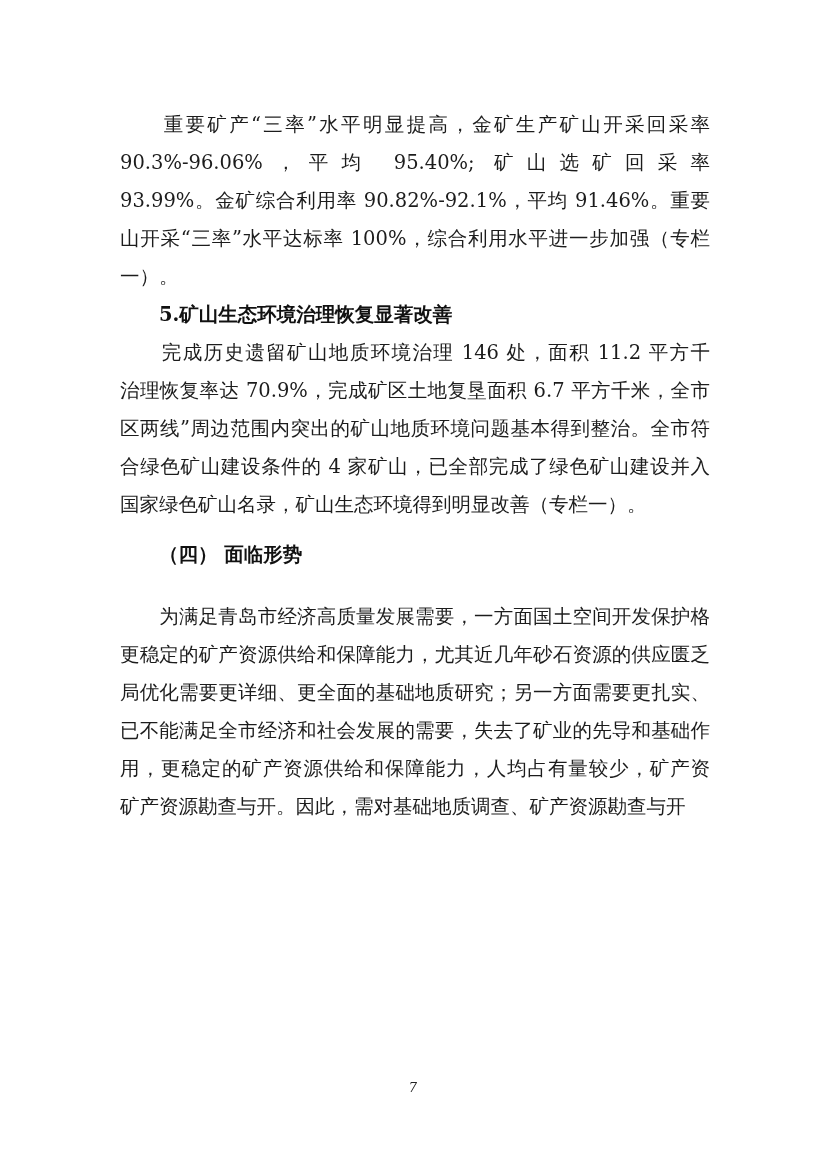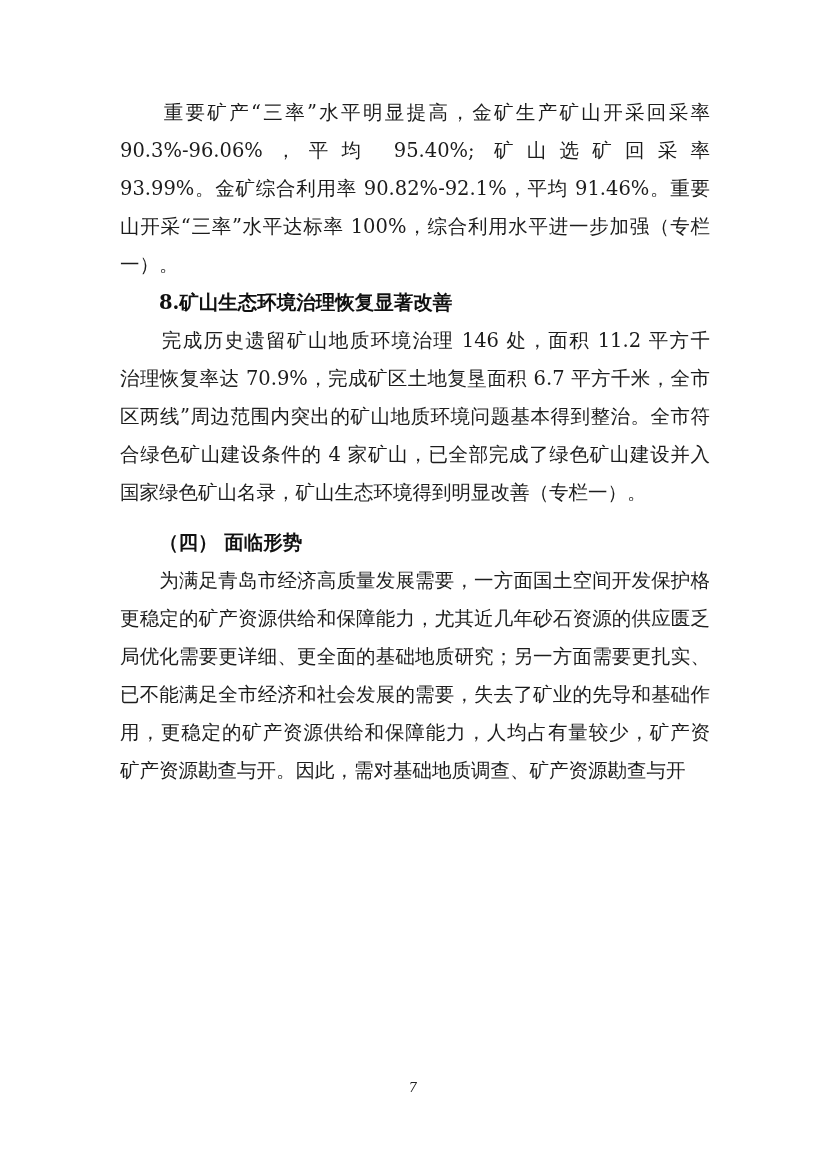--- a/index.html
+++ b/index.html
@@ -8,25 +8,25 @@
     width: 826px;
     height: 1169px;
     background: #ffffff;
     overflow: hidden;
     font-family: "DejaVu Serif", "Liberation Serif", serif;
     color: #1c1c1c;
   }
   .content {
     position: absolute;
     left: 120px;
-    top: 94px;
+    top: 106px;
     width: 590px;
   }
   .block { margin: 0; }
-  .block.heading-section { margin-top: 12px; }
+  .block.heading-section { margin-top: 12px; margin-bottom: 24px; }
   .line {
     font-size: 19.5px;
     line-height: 38px;
     height: 38px;
     text-align: justify;
     text-align-last: justify;
     text-justify: inter-character;
     overflow: hidden;
   }
   .line.last { text-align-last: left; }
@@ -52,21 +52,21 @@
 <div class="page">
   <div class="content" id="content">
       <div class="block paragraph">
         <div class="line">　　重要矿产“三率”水平明显提高，金矿生产矿山开采回采率</div>
         <div class="line">90.3%-96.06%，平均 95.40%; 矿山选矿回采率 90.88%-95.97%，平均</div>
         <div class="line">93.99%。金矿综合利用率 90.82%-92.1%，平均 91.46%。重要矿种矿</div>
         <div class="line">山开采“三率”水平达标率 100%，综合利用水平进一步加强（专栏</div>
         <div class="line last">一）。</div>
       </div>
       <div class="block heading-sub">
-        <div class="line last">　　8.矿山生态环境治理恢复显著改善</div>
+        <div class="line last">　　5.矿山生态环境治理恢复显著改善</div>
       </div>
       <div class="block paragraph">
         <div class="line">　　完成历史遗留矿山地质环境治理 146 处，面积 11.2 平方千米，</div>
         <div class="line">治理恢复率达 70.9%，完成矿区土地复垦面积 6.7 平方千米，全市“三</div>
         <div class="line">区两线”周边范围内突出的矿山地质环境问题基本得到整治。全市符</div>
         <div class="line">合绿色矿山建设条件的 4 家矿山，已全部完成了绿色矿山建设并入选</div>
         <div class="line last">国家绿色矿山名录，矿山生态环境得到明显改善（专栏一）。</div>
       </div>
       <div class="block heading-section">
         <div class="line last">　　（四） 面临形势</div>

